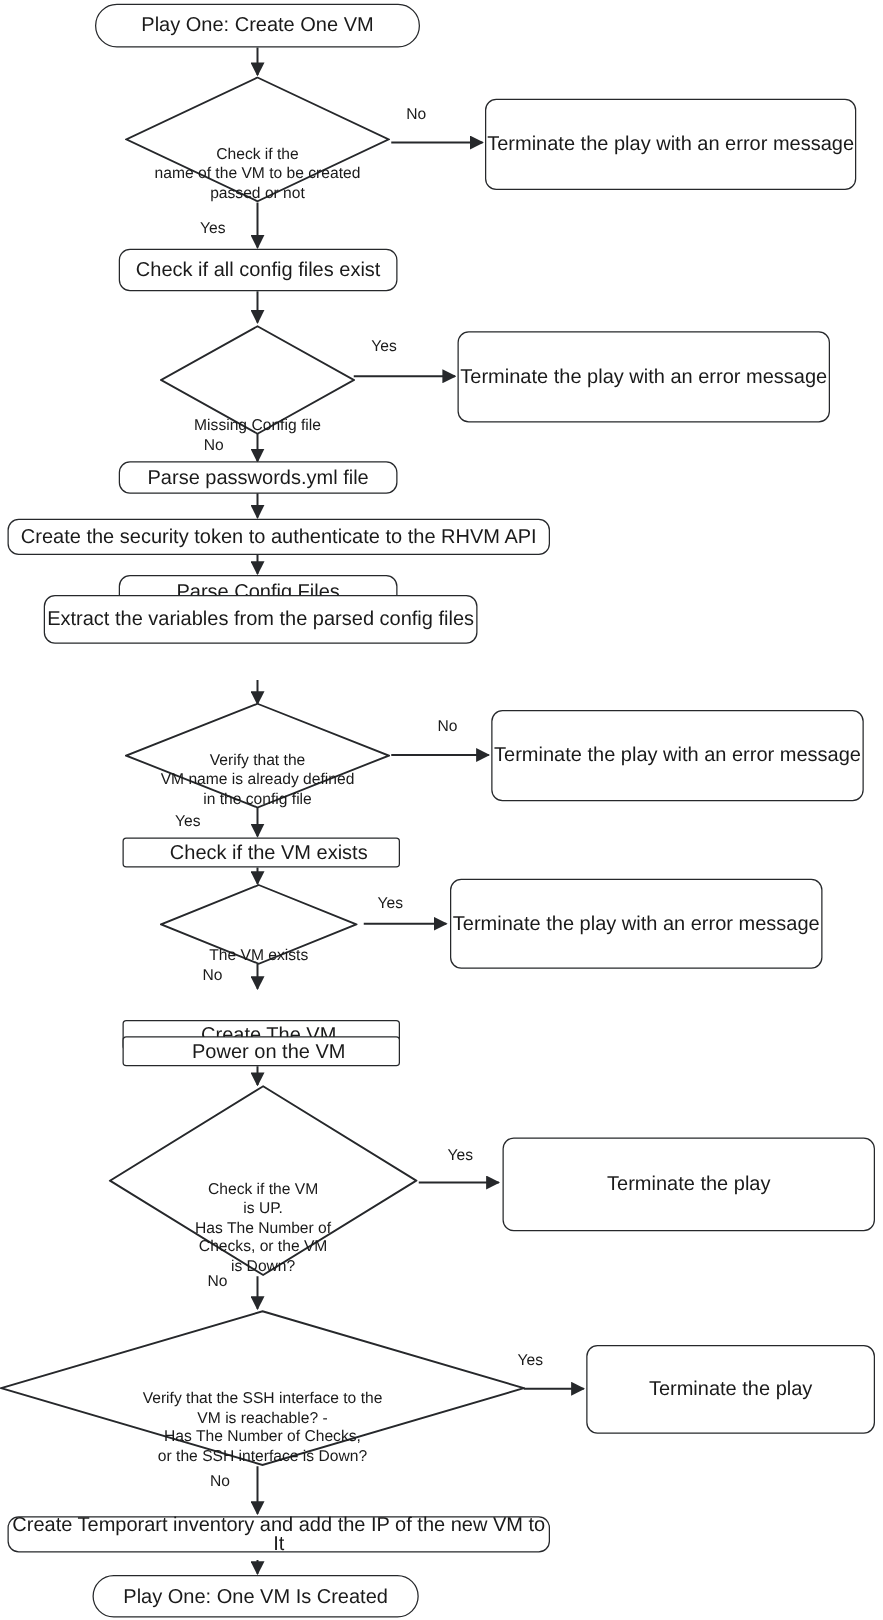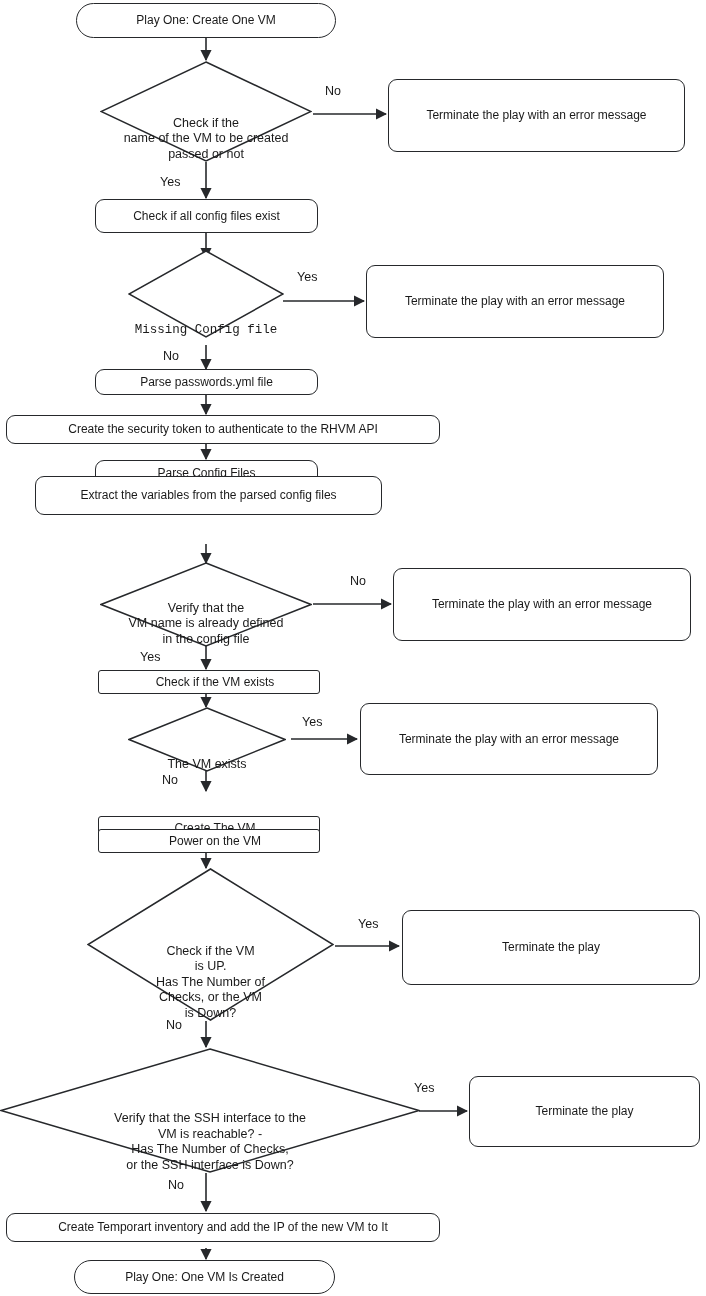--- a/index.html
+++ b/index.html
@@ -24,21 +24,21 @@
     pointer-events: none;
   }
   .node {
     position: absolute;
     box-sizing: border-box;
     display: flex;
     align-items: center;
     justify-content: center;
     text-align: center;
     color: #1a1a1a;
-    font-size: 12px;
+    font-size: 16px;
     line-height: 15px;
     white-space: pre-line;
   }
   .box {
     border: 1.3px solid #26282b;
     border-radius: 9px;
     background: #ffffff;
   }
   .terminator {
     border: 1.3px solid #26282b;
@@ -152,21 +152,21 @@
   </div>
 
   <div class="node box" style="left:388px; top:79px; width:297px; height:73px;">
     <span>Terminate the play with an error message</span>
   </div>
 
   <div class="node box" style="left:95px; top:199px; width:223px; height:34px;">
     <span>Check if all config files exist</span>
   </div>
 
-  <div class="diamond-wrap" style="left:128px; top:250px; width:156px; height:88px;font-family:Liberation Mono, monospace;">
+  <div class="diamond-wrap" style="left:128px; top:260px; width:156px; height:88px;">
     <svg width="156" height="88" viewBox="0 0 156 88">
       <polygon points="78,1 155,44 78,87 1,44" fill="#ffffff" stroke="#26282b" stroke-width="1.5"></polygon>
     </svg>
     <span class="diamond-label" style="width:150px;">Missing Config file</span>
   </div>
 
   <div class="node box" style="left:366px; top:265px; width:298px; height:73px;">
     <span>Terminate the play with an error message</span>
   </div>
 

